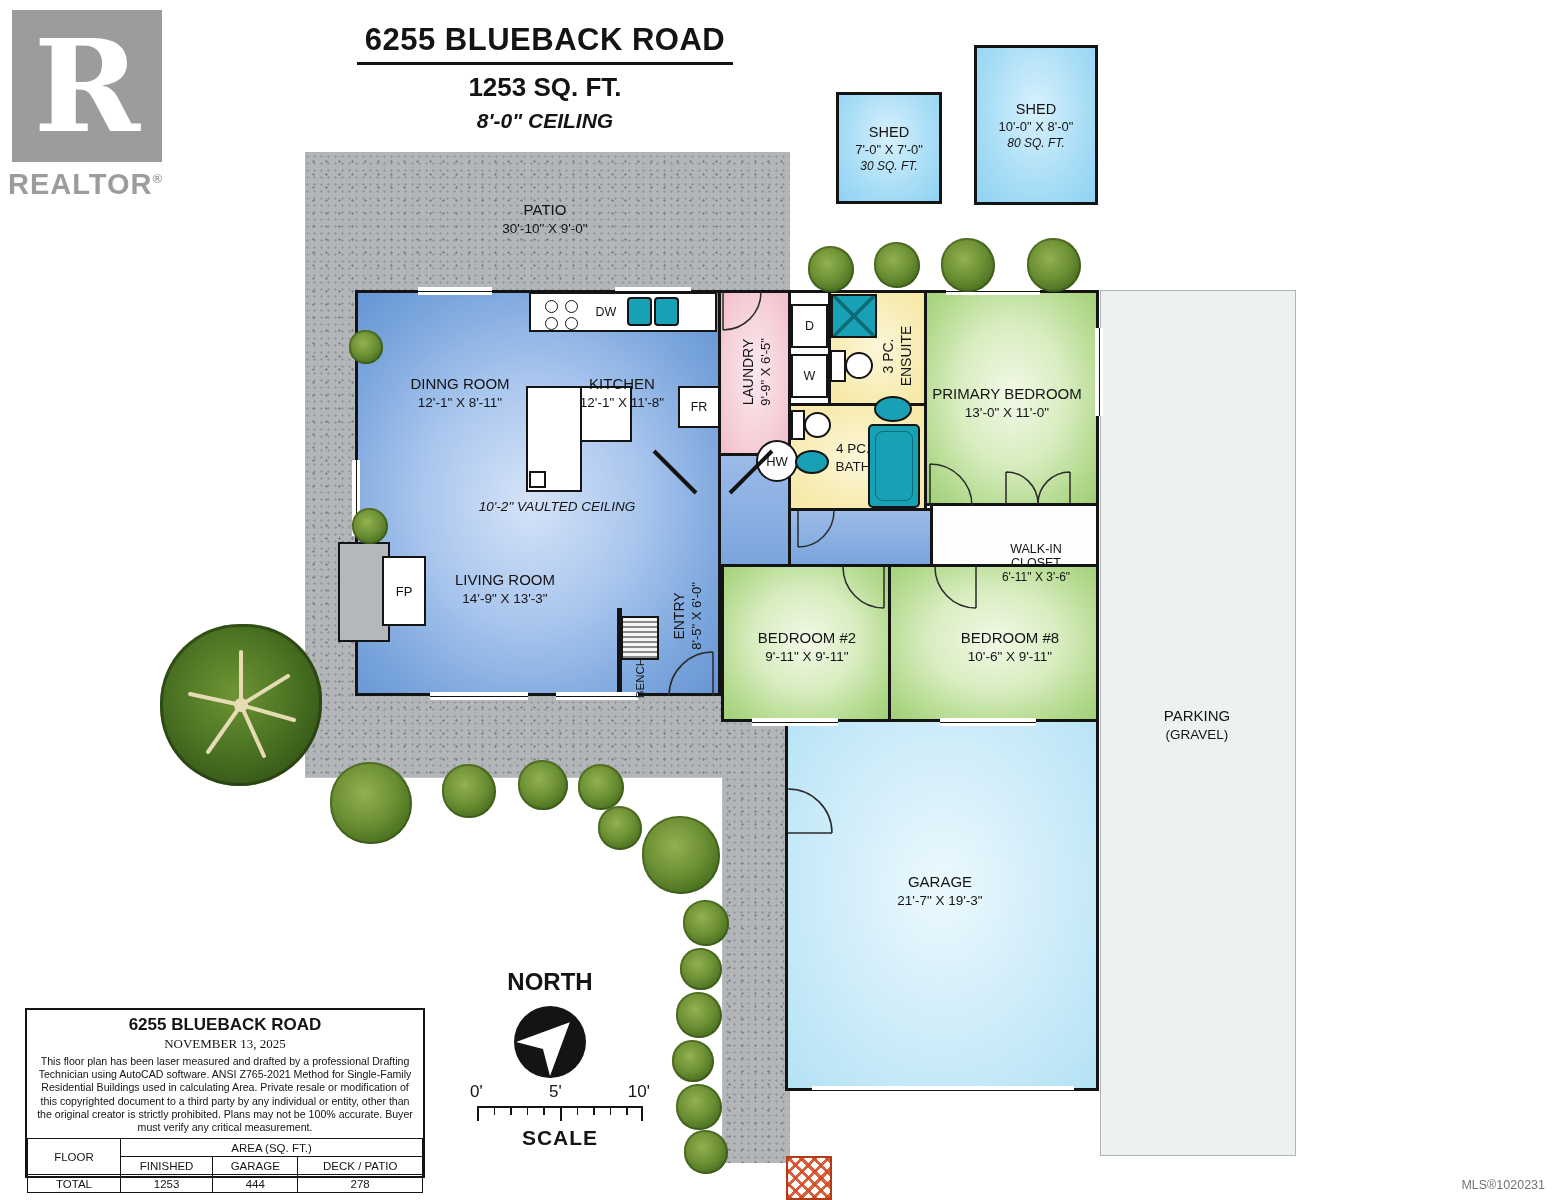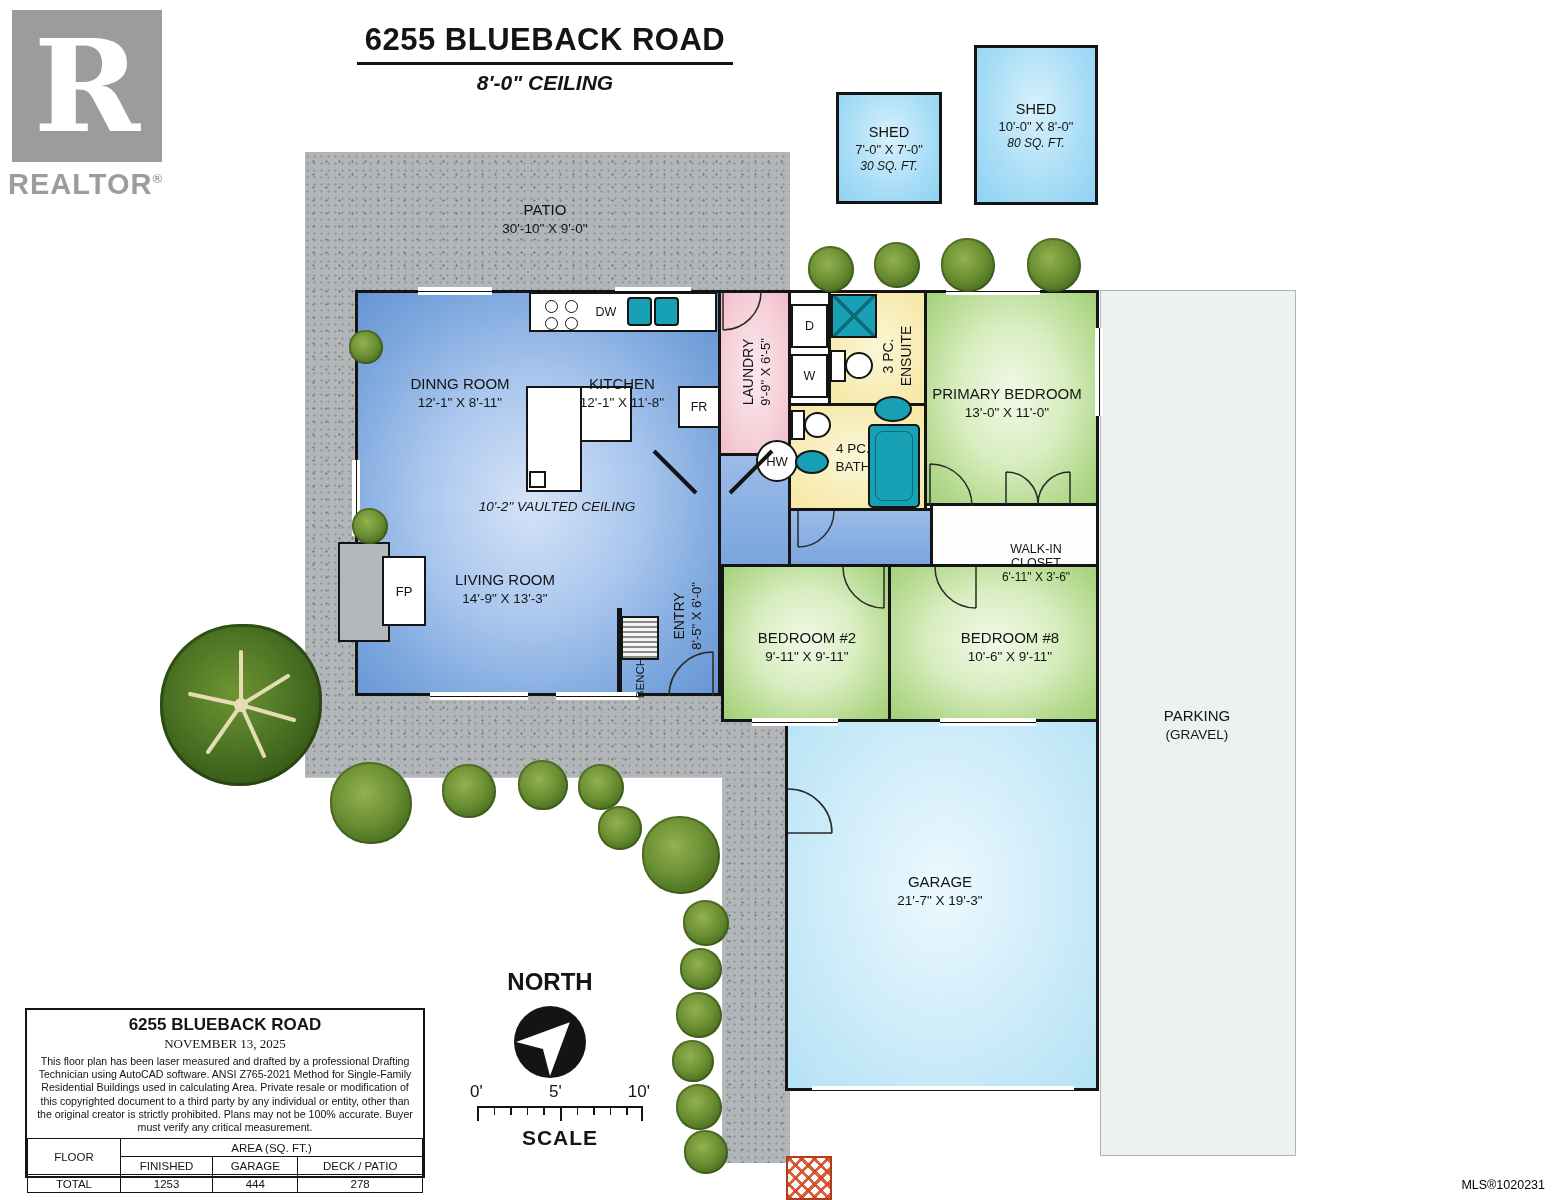--- a/index.html
+++ b/index.html
@@ -80,21 +80,21 @@
   .ruler .T{height:13px;}
   .scale-lbl{position:absolute;left:495px;top:1126px;width:130px;text-align:center;font-size:21px;font-weight:600;letter-spacing:1px;}
   
   .infobox{position:absolute;left:25px;top:1008px;width:400px;height:170px;border:2.5px solid #141414;
            box-sizing:border-box;background:#fff;display:flex;flex-direction:column;}
   .ib-addr{font-size:17px;font-weight:bold;text-align:center;margin-top:5px;}
   .ib-date{font-size:13px;font-weight:500;text-align:center;margin-top:1px;font-family:Liberation Serif, serif;}
   .ib-disc{font-size:10.6px;line-height:1.25;text-align:center;margin:3px 6px 4px;}
   .ib-table{width:100%;border-collapse:collapse;margin-top:auto;font-size:11.5px;}
   .ib-table td{border:1.5px solid #141414;text-align:center;padding:1px 2px;height:15px;}
-  .mls{position:absolute;left:1395px;top:1178px;width:150px;text-align:right;font-size:12.5px;color:#000000;}
+  .mls{position:absolute;left:1395px;top:1178px;width:150px;text-align:right;font-size:12.5px;color:#737373;}
   svg.overlay{position:absolute;left:0;top:0;pointer-events:none;}
 </style>
 </head>
 <body>
 
 <div class="canvas">
 
   <div class="graybase" style="left:305px;top:152px;width:485px;height:1011px;
               clip-path:polygon(0 0,100% 0,100% 100%,86% 100%,86% 61.9%,0 61.9%);"></div>
 
@@ -289,20 +289,21 @@
 
   <div class="logo-box">
     <span class="logo-r">R</span>
   </div>
   <div class="logo-word">
     <span>REALTOR</span><sup>®</sup>
   </div>
 
   <div class="title-wrap">
     <div><span class="title-addr">6255 BLUEBACK ROAD</span></div>
+    <div class="title-sqft">1253 SQ. FT.</div>
     <div class="title-ceil">8'-0" CEILING</div>
   </div>
 
   <div class="north-lbl">NORTH</div>
   <div class="compass">
     <svg width="72" height="72" viewBox="0 0 72 72">
       <polygon points="36,8 60,60 36,46 12,60" fill="#ffffff" transform="rotate(45 36 36)"></polygon>
     </svg>
   </div>
 

